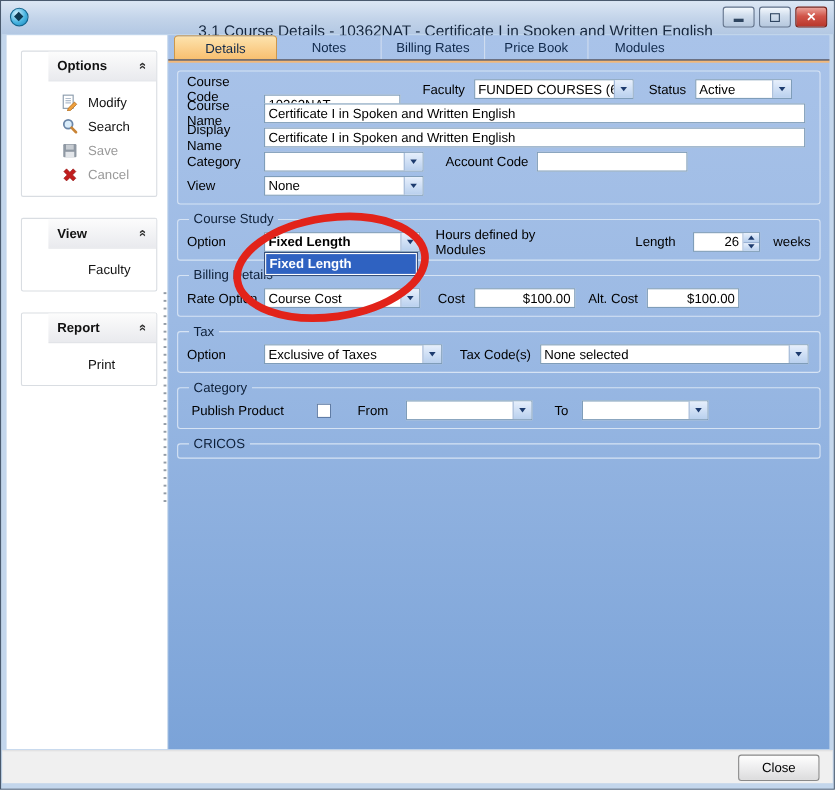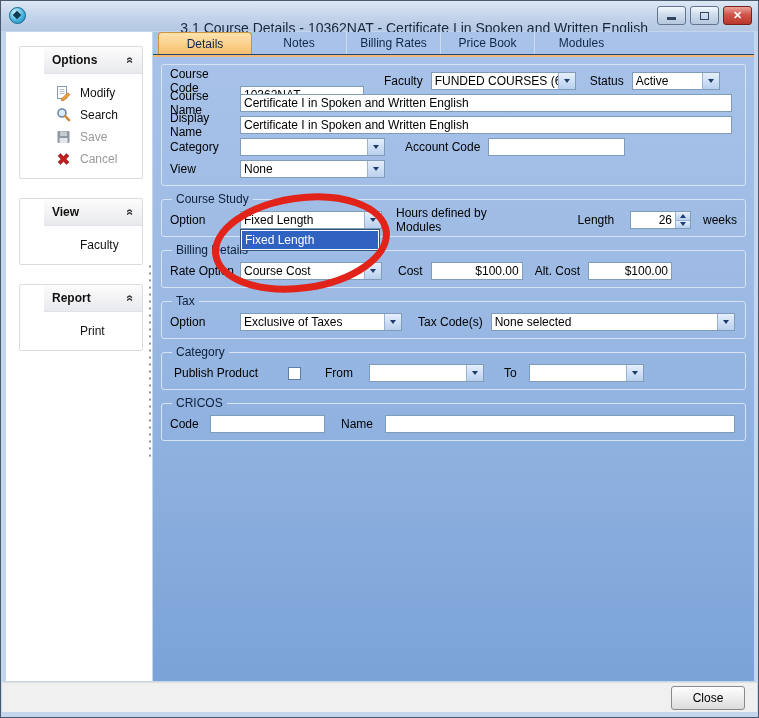--- a/index.html
+++ b/index.html
@@ -74,21 +74,21 @@
   .tin.right{text-align:right;}
 
   .combo{height:18px;border:1px solid #7f9db9;background:#fff;display:flex;
     align-items:stretch;box-sizing:border-box;cursor:pointer;}
   .combo .cv{flex:1;padding:0 3px;font-size:12px;line-height:16px;white-space:nowrap;overflow:hidden;}
   .combo .cbtn{width:16px;background:linear-gradient(180deg,#e6effc,#b9d0ee);
     border-left:1px solid #9ab2d4;display:flex;align-items:center;justify-content:center;flex:none;}
   .arr{width:0;height:0;border-left:3.5px solid transparent;border-right:3.5px solid transparent;
     border-top:4px solid #1d3b6e;}
 
-  .dd-wrap{position:relative;}
+  .dd-wrap{position:relative;font-weight:bold;}
   .dd-list{position:absolute;top:18px;left:0;width:140px;background:#fff;
     border:1px solid #37507c;z-index:30;padding:1px;box-sizing:border-box;}
   .dd-item{height:18px;line-height:18px;padding:0 3px;font-size:12px;color:#000;cursor:pointer;}
   .dd-item.sel{background:#2f62c1;color:#fff;}
 
   .spin{display:flex;height:18px;border:1px solid #7f9db9;background:#fff;
     box-sizing:border-box;width:62px;}
   .spin .sval{flex:1;text-align:right;padding:0 3px;font-size:12px;line-height:16px;}
   .spin .sbtns{width:14px;display:flex;flex-direction:column;border-left:1px solid #9ab2d4;flex:none;}
   .sbtn{flex:1;background:linear-gradient(180deg,#e6effc,#b9d0ee);display:flex;
@@ -359,26 +359,20 @@
             <span class="cv"></span>
             <span class="cbtn">
                 <span class="arr"></span>
               </span>
           </div>
         </div>
       </fieldset>
 
       <fieldset>
         <legend>CRICOS</legend>
-        <div class="frow">
-          <span class="lbl w40">Code</span>
-          <input class="tin" style="width: 115px;" value="">
-          <span class="ml16">Name</span>
-          <input class="tin ml12 flex1" style="margin-right: 2px;" value="">
-        </div>
       </fieldset>
 
     </div>
   </div>
 
   <div class="footer">
     <div class="close-btn">Close</div>
   </div>
 
   <svg class="annot" viewBox="0 0 190 104">

